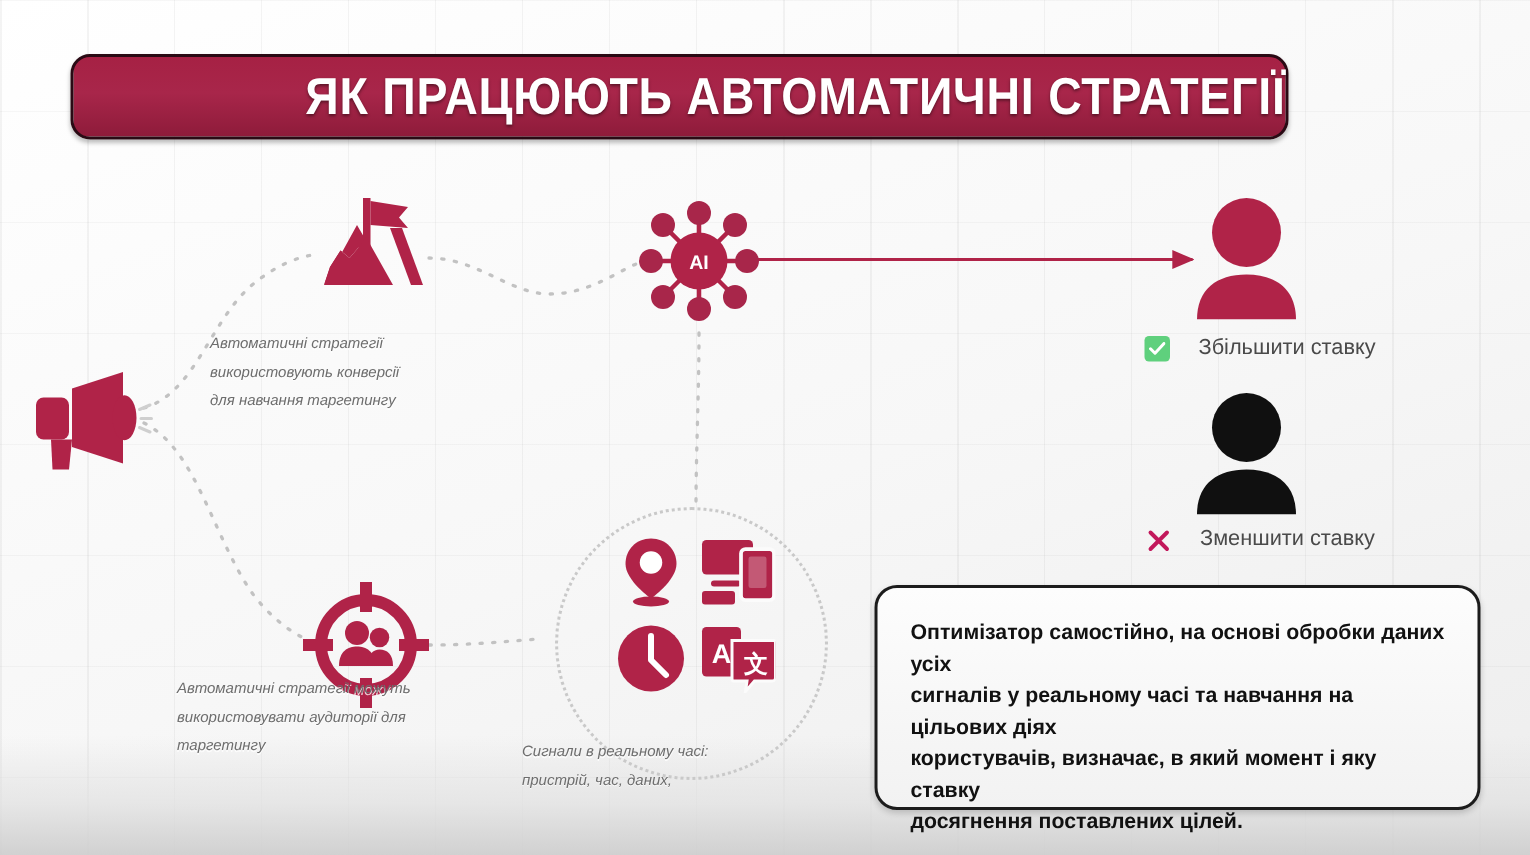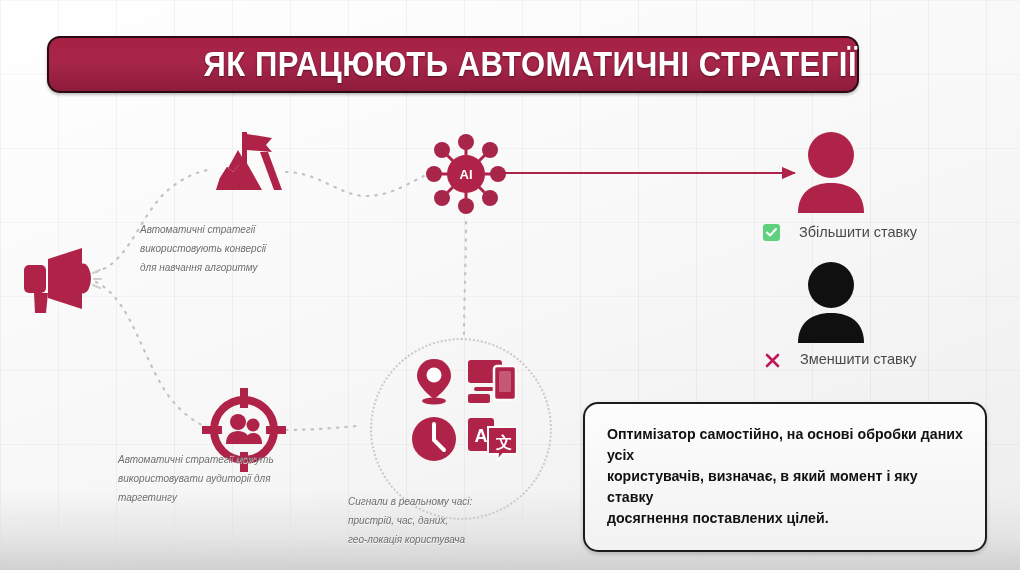--- a/index.html
+++ b/index.html
@@ -82,21 +82,21 @@
   }
   .check-box {
     width: 17px; height: 17px; border-radius: 3px;
     background: #5fd07d;
     display: flex; align-items: center; justify-content: center;
   }
   .x-mark { width: 18px; height: 18px; display:flex; align-items:center; justify-content:center; }
 
   
   .callout {
-    position: absolute; left: 583px; top: 402px;
+    position: absolute; left: 583px; top: 390px;
     width: 404px; height: 150px;
     background: linear-gradient(180deg, #fdfdfd 0%, #f2f2f2 100%);
     border: 2px solid #1c1c1c;
     border-radius: 15px;
     padding: 20px 22px;
     box-shadow: 0 2px 4px rgba(0,0,0,0.18);
   }
   .callout-text {
     color: #111111;
     font-size: 14.2px;
@@ -152,21 +152,21 @@
       <rect x="34" y="4" width="5" height="42" fill="#b02348"></rect>
       <path d="M39,6 L64,10 L58,17 L64,24 L39,22 Z" fill="#b02348"></path>
       <path d="M8,62 L30,22 L41,41 L36,42 L31,37 L25,44 L19,39 L12,50 Z" fill="#b02348"></path>
       <path d="M8,62 L54,62 L36,30 L31,37 L25,44 L19,39 L12,50 Z" fill="#b02348"></path>
       <path d="M52,24 L60,24 L74,62 L66,62 Z" fill="#b02348"></path>
     </svg>
   </div>
   <div class="caption" style="left:140px; top:220px; width:210px;">
     <div>Автоматичні стратегії</div>
     <div>використовують конверсії</div>
-    <div>для навчання алгоритму</div>
+    <div>для навчання таргетингу</div>
   </div>
 
   <div class="node" style="left:202px; top:388px;">
     <svg width="84" height="84" viewBox="0 0 84 84">
       <circle cx="42" cy="42" r="30" fill="none" stroke="#b02348" stroke-width="8"></circle>
       <rect x="38" y="0" width="8" height="20" fill="#b02348"></rect>
       <rect x="38" y="64" width="8" height="20" fill="#b02348"></rect>
       <rect x="0" y="38" width="20" height="8" fill="#b02348"></rect>
       <rect x="64" y="38" width="20" height="8" fill="#b02348"></rect>
       <circle cx="36" cy="34" r="8" fill="#b02348"></circle>
@@ -242,21 +242,20 @@
         <rect x="1" y="2" width="26" height="33" rx="3" fill="#b02348"></rect>
         <text x="14" y="26" font-family="Liberation Sans, sans-serif" font-size="18" font-weight="bold" fill="#ffffff" text-anchor="middle">A</text>
         <path d="M21,11 L49,11 C50,11 50,12 50,13 L50,36 C50,37 49,38 48,38 L36,38 L30,45 L31,38 L22,38 C21,38 21,37 21,36 Z" fill="#b02348" stroke="#fbfbfb" stroke-width="2"></path>
         <text x="37" y="32" font-family="Liberation Sans, sans-serif" font-size="16" font-weight="bold" fill="#ffffff" text-anchor="middle">文</text>
       </svg>
     </div>
   </div>
   <div class="caption" style="left:348px; top:492px; width:210px;">
     <div>Сигнали в реальному часі:</div>
     <div>пристрій, час, даних,</div>
-    <div>гео-локація користувача</div>
   </div>
 
   <div class="person" style="left:795px; top:131px;">
     <svg width="72" height="82" viewBox="0 0 72 82">
       <circle cx="36" cy="24" r="23" fill="#b02348"></circle>
       <path d="M3,82 C3,62 16,52 36,52 C56,52 69,62 69,82 Z" fill="#b02348"></path>
     </svg>
   </div>
   <div class="outcome-label" style="left:763px; top:224px;">
     <span class="check-box">
@@ -277,17 +276,18 @@
     <span class="x-mark">
       <svg width="15" height="15" viewBox="0 0 15 15">
         <path d="M2,2 L13,13 M13,2 L2,13" stroke="#c2185b" stroke-width="2.6" stroke-linecap="round"></path>
       </svg>
     </span>
     <span>Зменшити ставку</span>
   </div>
 
   <div class="callout">
     <div class="callout-text">Оптимізатор самостійно, на основі обробки даних усіх</div>
+    <div class="callout-text">сигналів у реальному часі та навчання на цільових діях</div>
     <div class="callout-text">користувачів, визначає, в який момент і яку ставку</div>
     <div class="callout-text">досягнення поставлених цілей.</div>
   </div>
 
 </div>
 
 </body></html>

